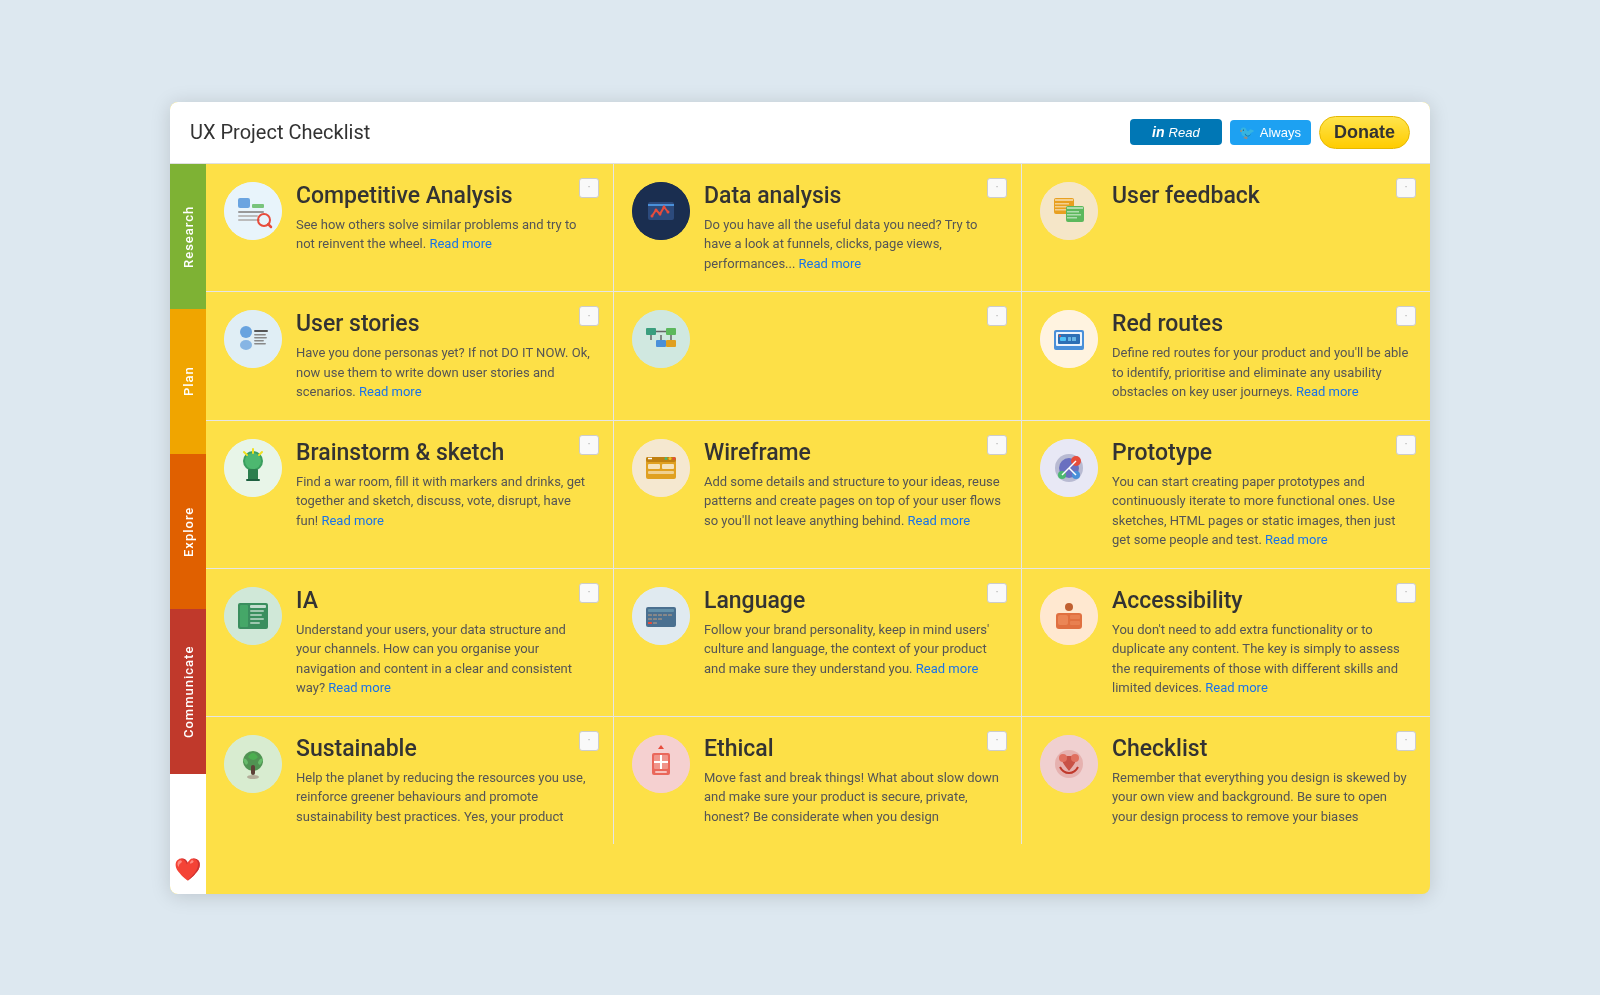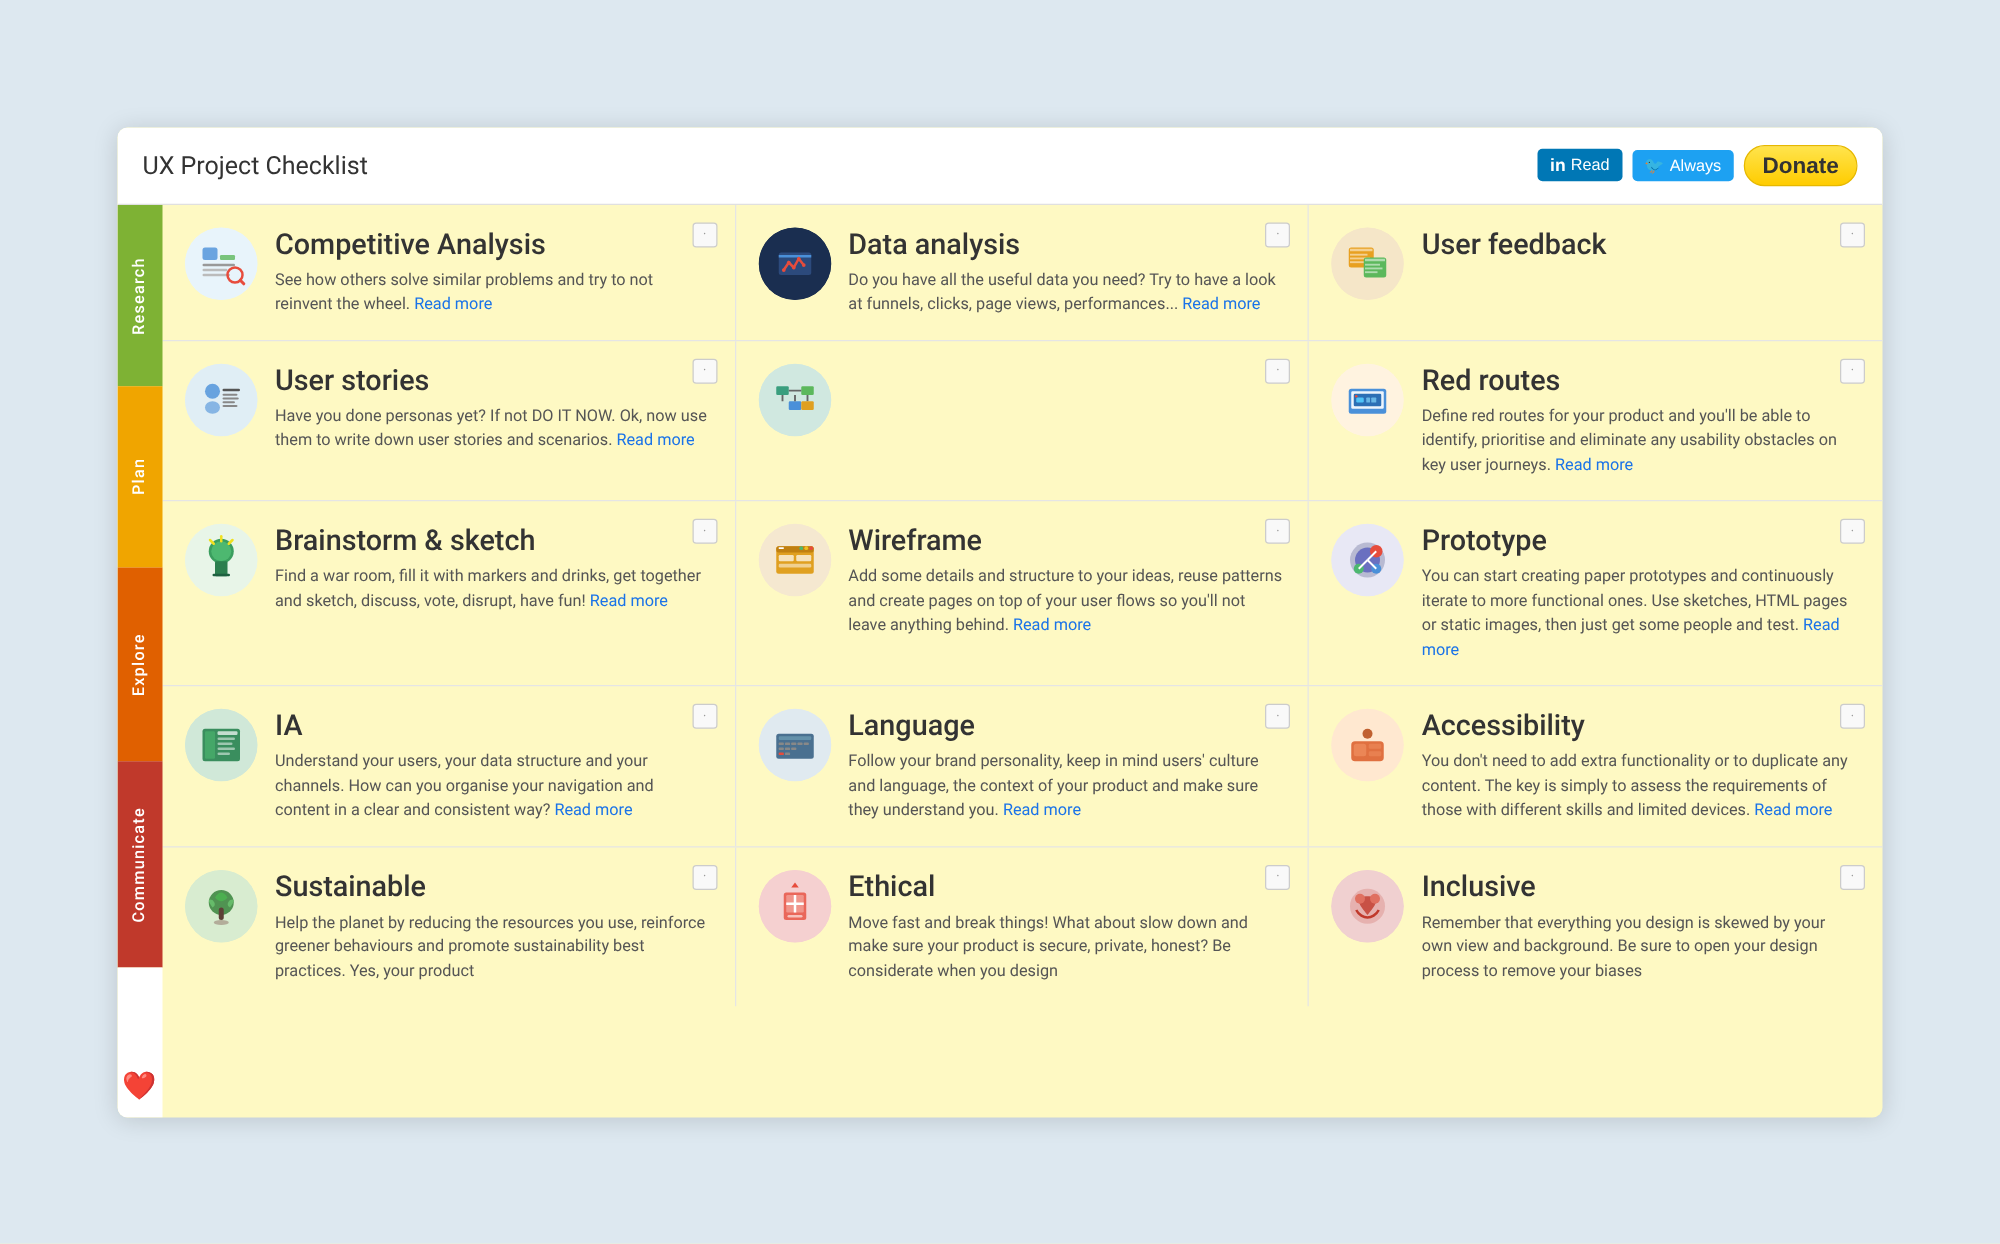--- a/index.html
+++ b/index.html
@@ -6,24 +6,24 @@
     body {
       background: #dde8f0;
       font-family: -apple-system, BlinkMacSystemFont, 'Segoe UI', Roboto, sans-serif;
       display: flex;
       justify-content: center;
       align-items: center;
       min-height: 100vh;
       padding: 40px 20px;
     }
     .main-container {
-      background: #fef9c3;
+      background: #fde047;
       border-radius: 8px;
       box-shadow: 0 2px 20px rgba(0,0,0,0.15);
-      width: 1412px;
+      width: 1260px;
       overflow: hidden;
     }
     .header {
       display: flex;
       align-items: center;
       justify-content: space-between;
       padding: 14px 20px;
       border-bottom: 1px solid #e0e0e0;
       background: #fff;
     }
@@ -35,26 +35,27 @@
     .header-actions {
       display: flex;
       gap: 8px;
       align-items: center;
     }
     .btn-linkedin {
       background: #0077b5;
       color: #fff;
       border: none;
       border-radius: 4px;
-      padding: 5px 10px;
+      padding: 5px 22px;
       font-size: 13px;
       cursor: pointer;
       display: flex;
-      align-items: flex-start;
+      align-items: flex-end;
       gap: 4px;
+      font-style: italic;
     }
     .btn-twitter {
       background: #1da1f2;
       color: #fff;
       border: none;
       border-radius: 4px;
       padding: 5px 10px;
       font-size: 13px;
       cursor: pointer;
       display: flex;
@@ -545,21 +546,21 @@
             <svg width="58" height="58" viewBox="0 0 58 58">
               <circle cx="29" cy="29" r="29" fill="#f0d0d0"></circle>
               <circle cx="29" cy="29" r="14" fill="#c0392b" opacity="0.2"></circle>
               <path d="M22 24 C22 20 36 20 36 24 C36 28 32 32 29 36 C26 32 22 28 22 24Z" fill="#c0392b" opacity="0.8"></path>
               <circle cx="23" cy="23" r="4" fill="#e07060"></circle>
               <circle cx="35" cy="23" r="4" fill="#e07060"></circle>
               <path d="M20 32 C22 36 26 38 29 38 C32 38 36 36 38 32" fill="none" stroke="#c0392b" stroke-width="2"></path>
             </svg>
           </div>
           <div class="card-body">
-            <div class="card-title">Inclusive</div>
+            <div class="card-title">Checklist</div>
             <p class="card-desc">
               <span>Remember that everything you design is skewed by your own view and background. Be sure to open your design process to remove your biases</span>
             </p>
           </div>
         </div>
 
       </div>
 
     </div>
   </div>

